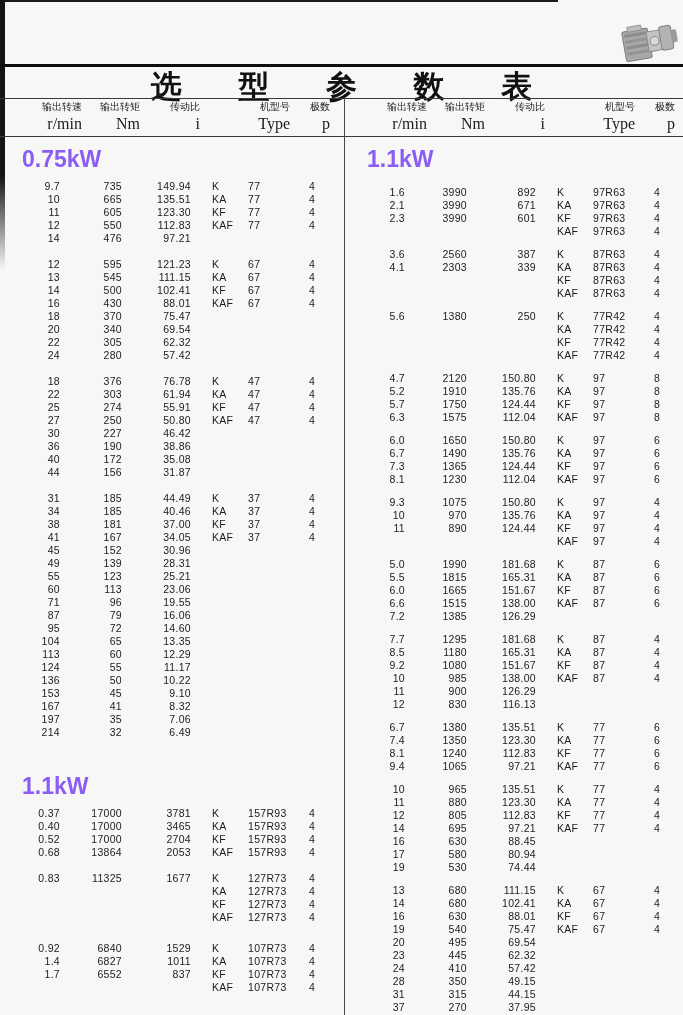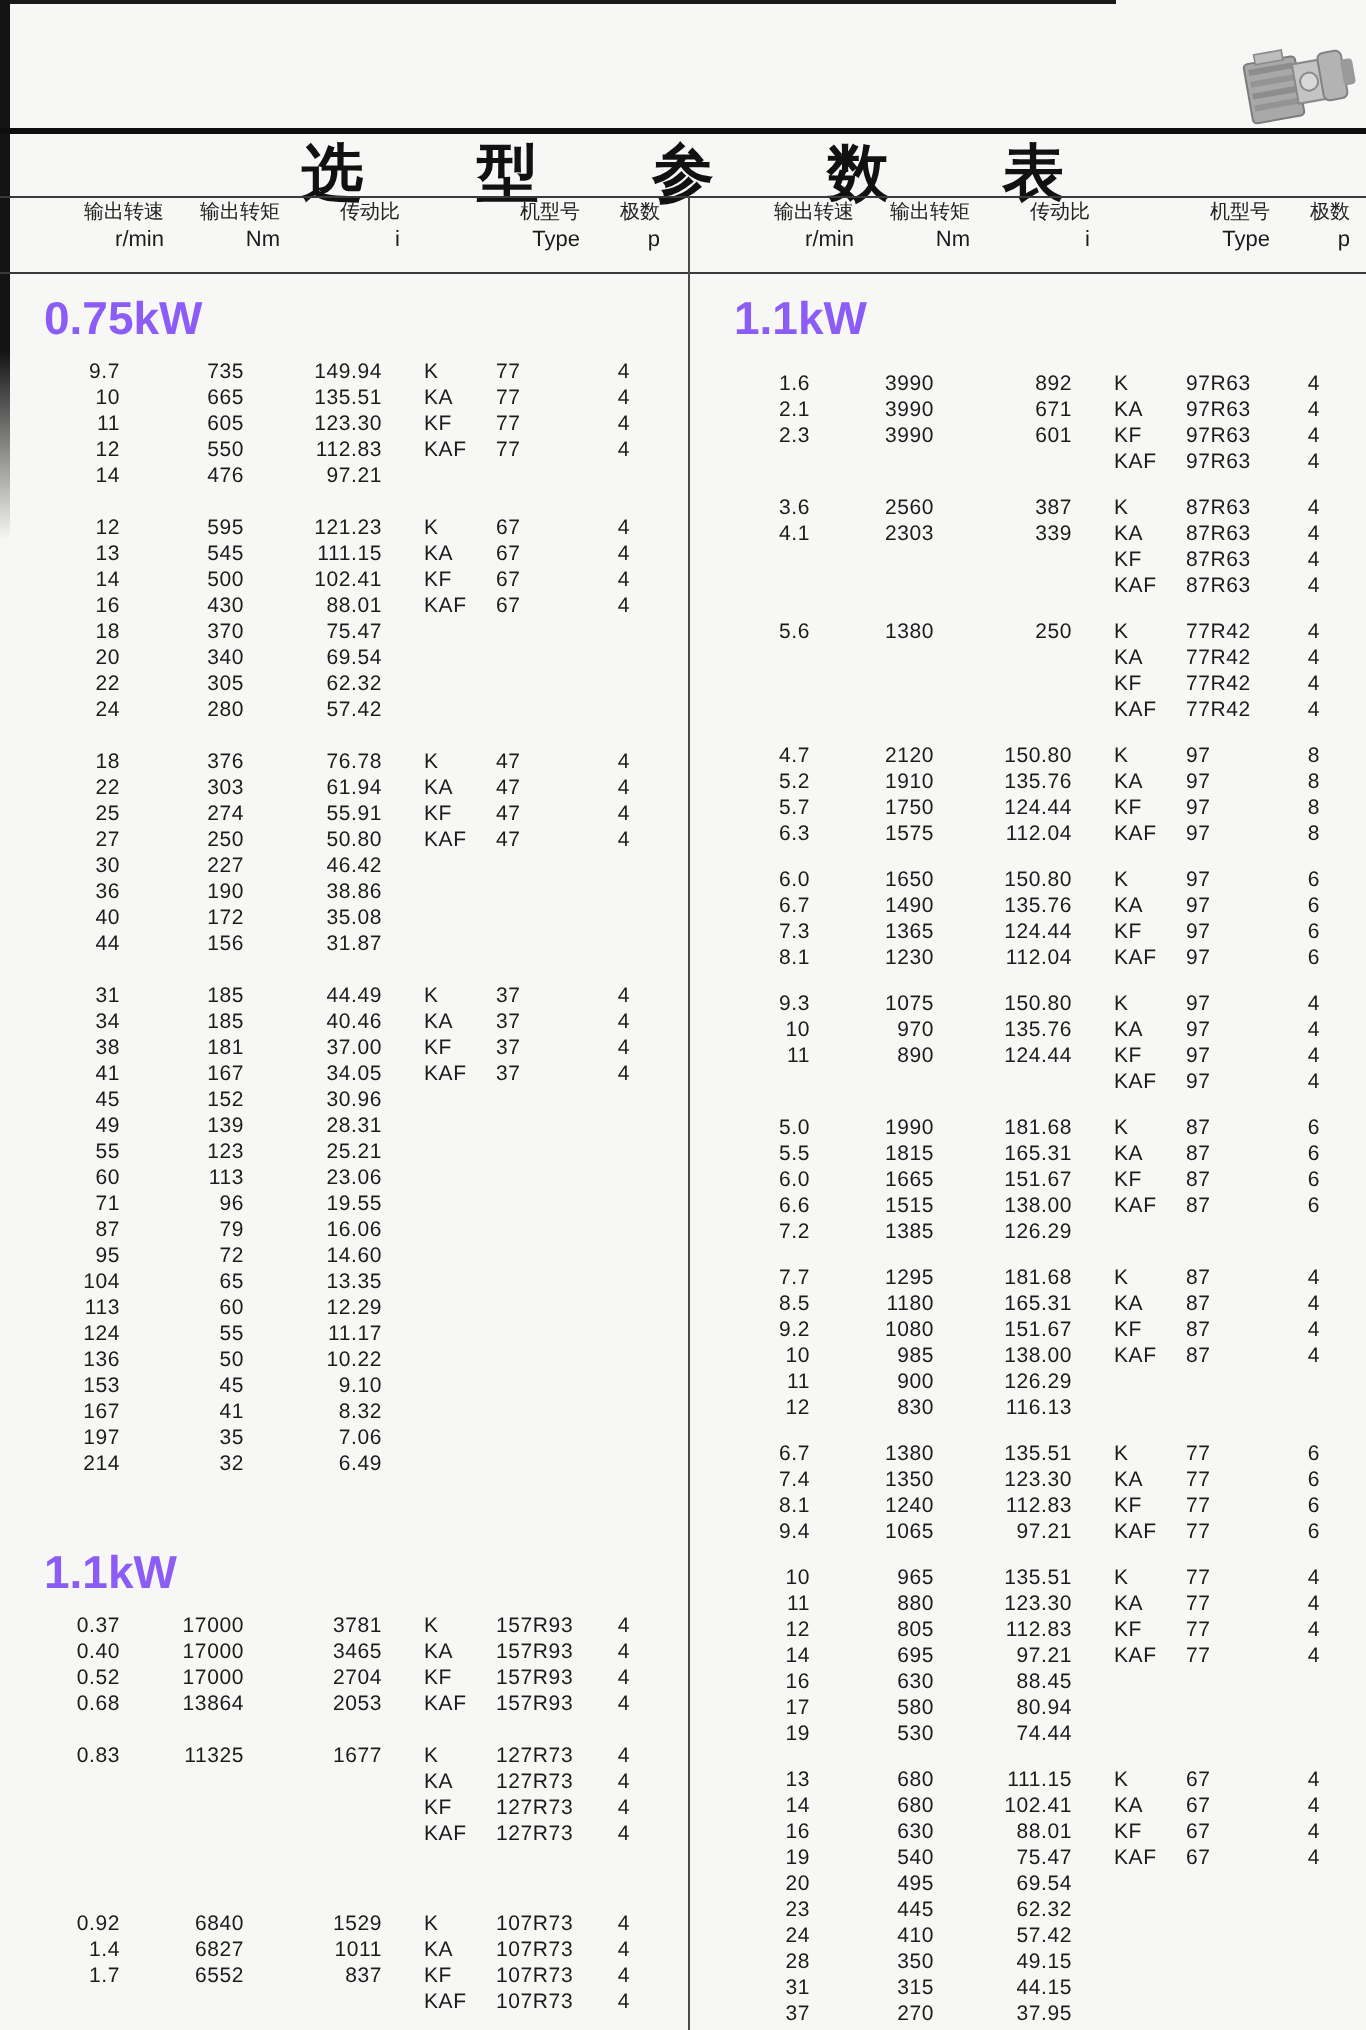--- a/index.html
+++ b/index.html
@@ -29,35 +29,35 @@
     letter-spacing:24px;padding-left:24px;
     color:#111;
   }
   
   .thead{position:absolute;top:101px;width:340px;display:grid;
     grid-template-columns:80px 58px 60px 90px 40px;}
   .thead.left{left:2px;}
   .thead.right{left:347px;}
   .th{ text-align:right;line-height:1.25;}
   .th .zh{font-size:10px;color:#222;}
-  .th .unit{font-size:11px;color:#1b1b1b;}
+  .th .unit{font-size:16px;color:#1b1b1b;font-family:Liberation Serif, serif;}
   
   .col{position:absolute;top:136px;}
   .col-left{left:2px;width:342px;}
   .col-right{left:347px;width:334px;}
   .section-title{
     font-size:23px;font-weight:bold;color:#8b5cf6;
     margin:8px 0 6px 20px;line-height:30px;
   }
   .col-left .sec-1 .section-title{margin-top:32px;}
   .group{margin-top:13px;}
   .group.group-0{margin-top:0;}
   .col-right .group{margin-top:10px;}
   .col-right .group.group-0{margin-top:12px;}
-  .col-left .sec-1 .group.group-2{margin-top:32px;}
+  .col-left .sec-1 .group.group-2{margin-top:18px;}
   .row{
     display:grid;
     grid-template-columns:62px 60px 70px 18px 36px 54px 20px;
     height:13px;line-height:13px;
     font-size:10.5px;letter-spacing:.3px;
   }
   .c-speed{text-align:right;padding-right:4px;}
   .c-torque{text-align:right;padding-right:2px;}
   .c-ratio{text-align:right;padding-right:3px;}
   .c-prefix{text-align:left;}

